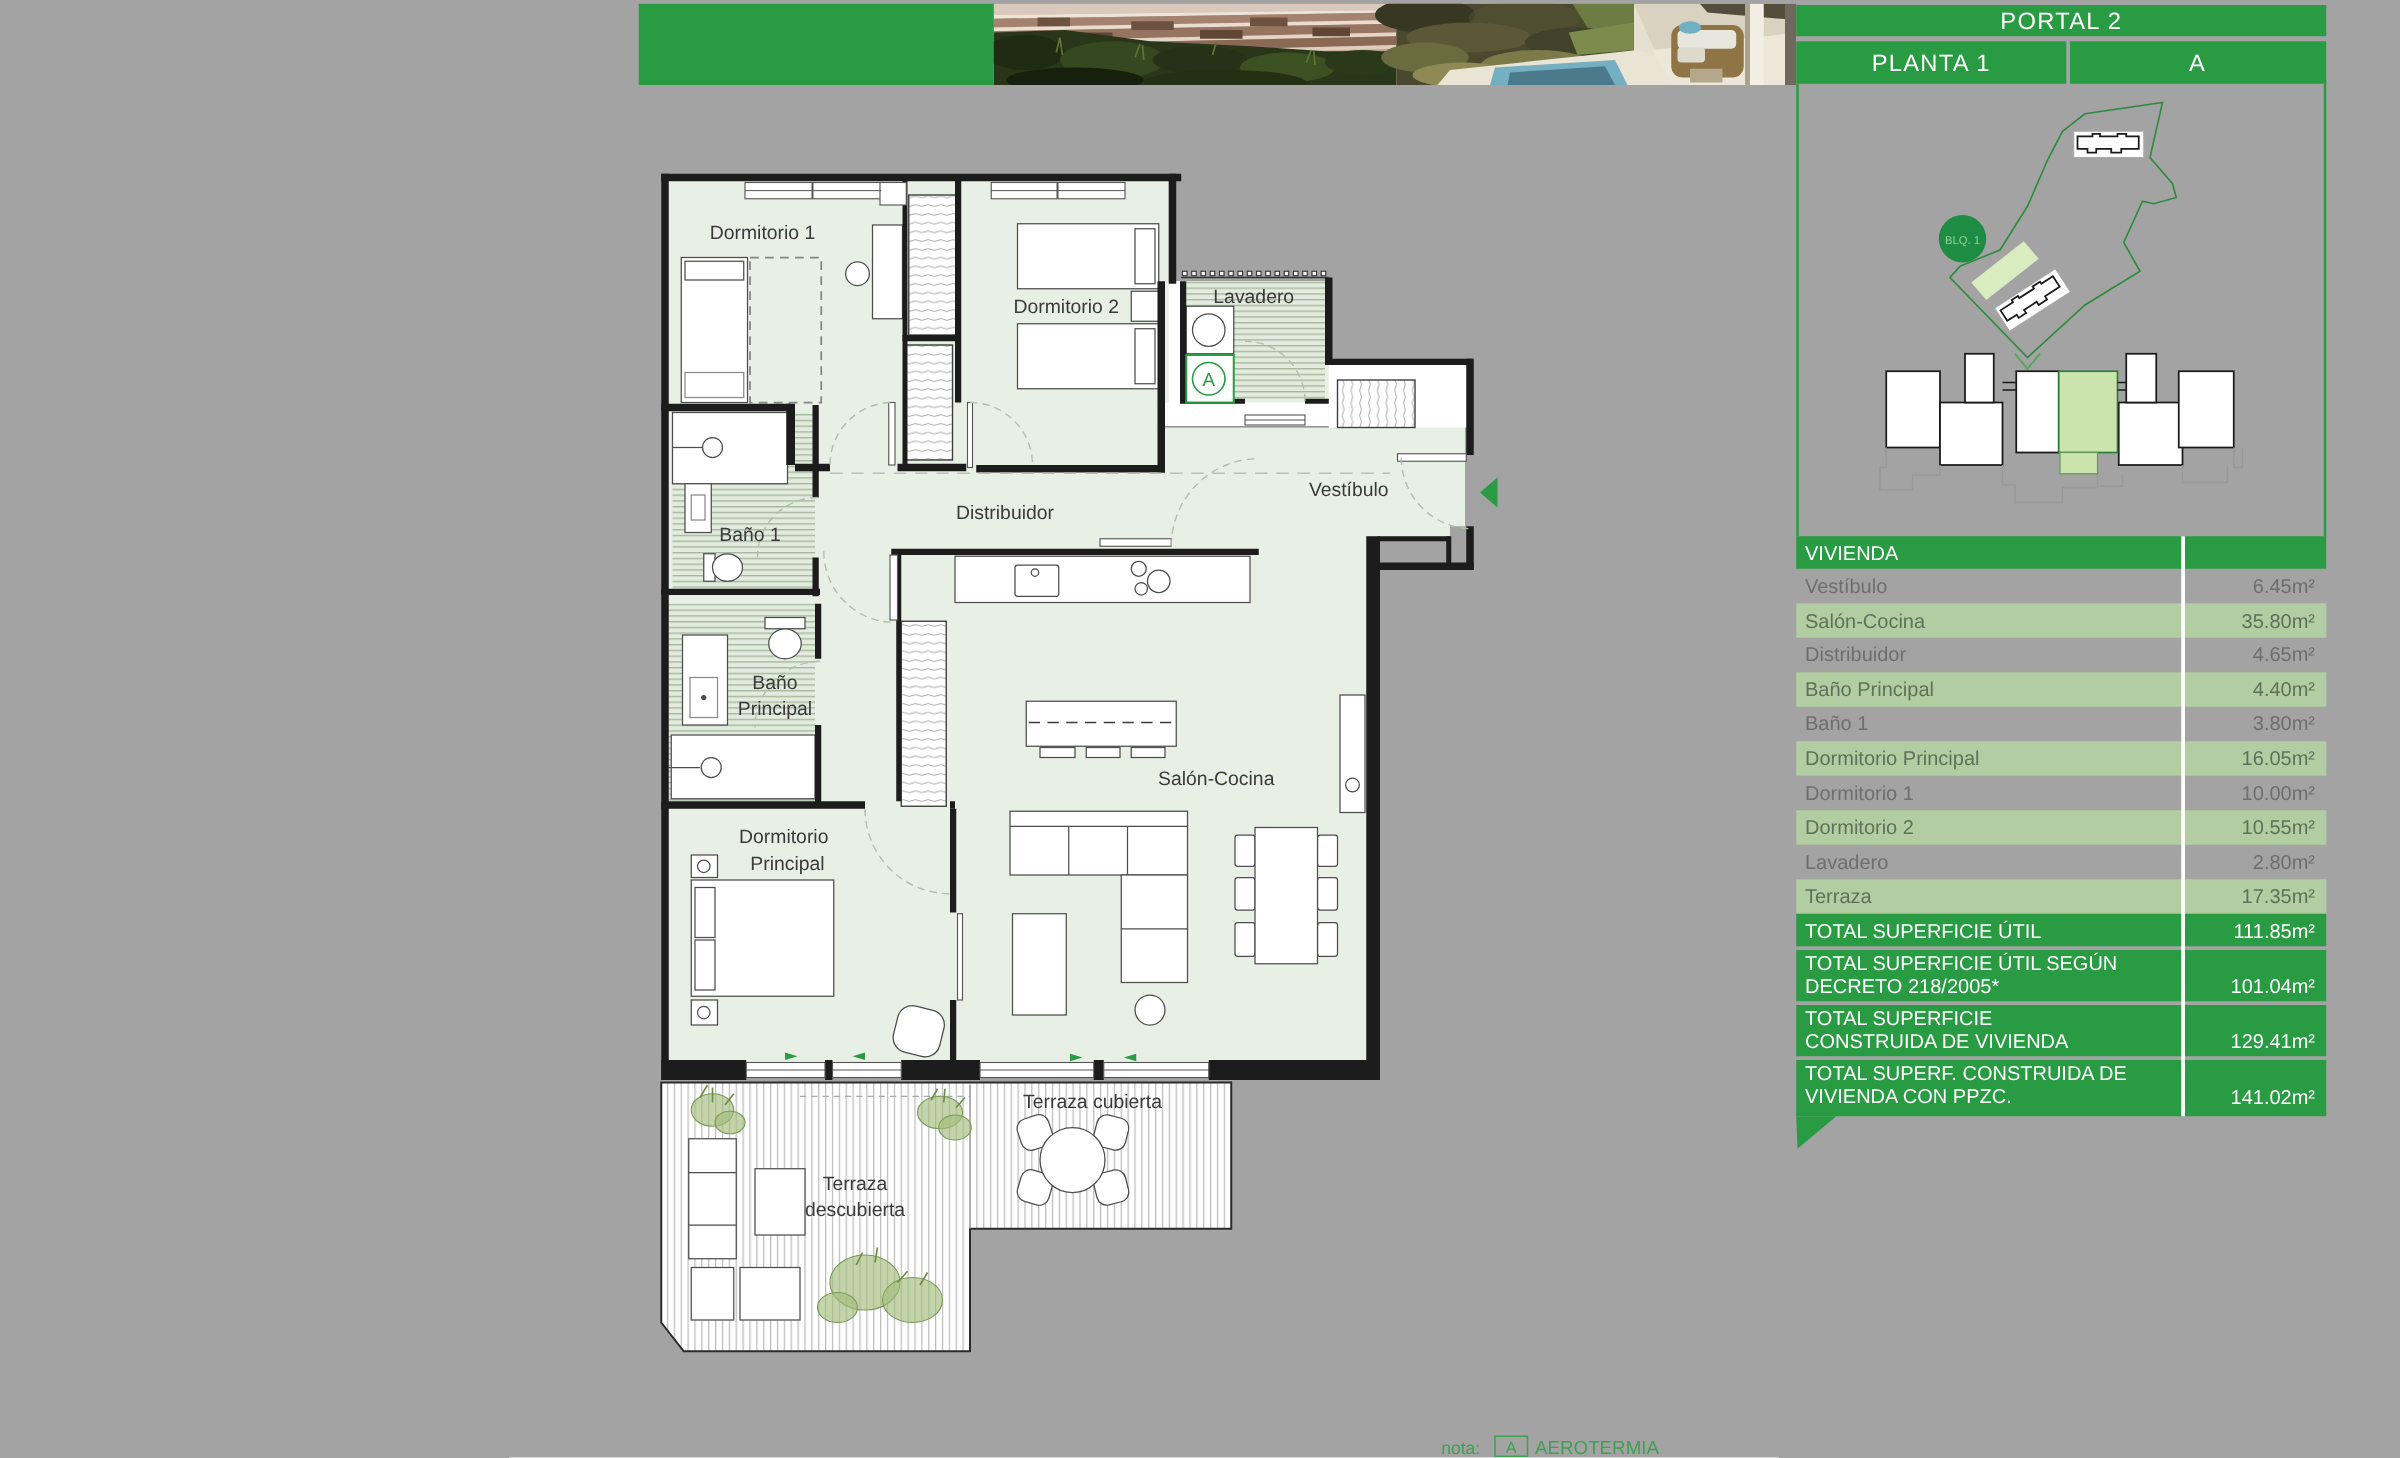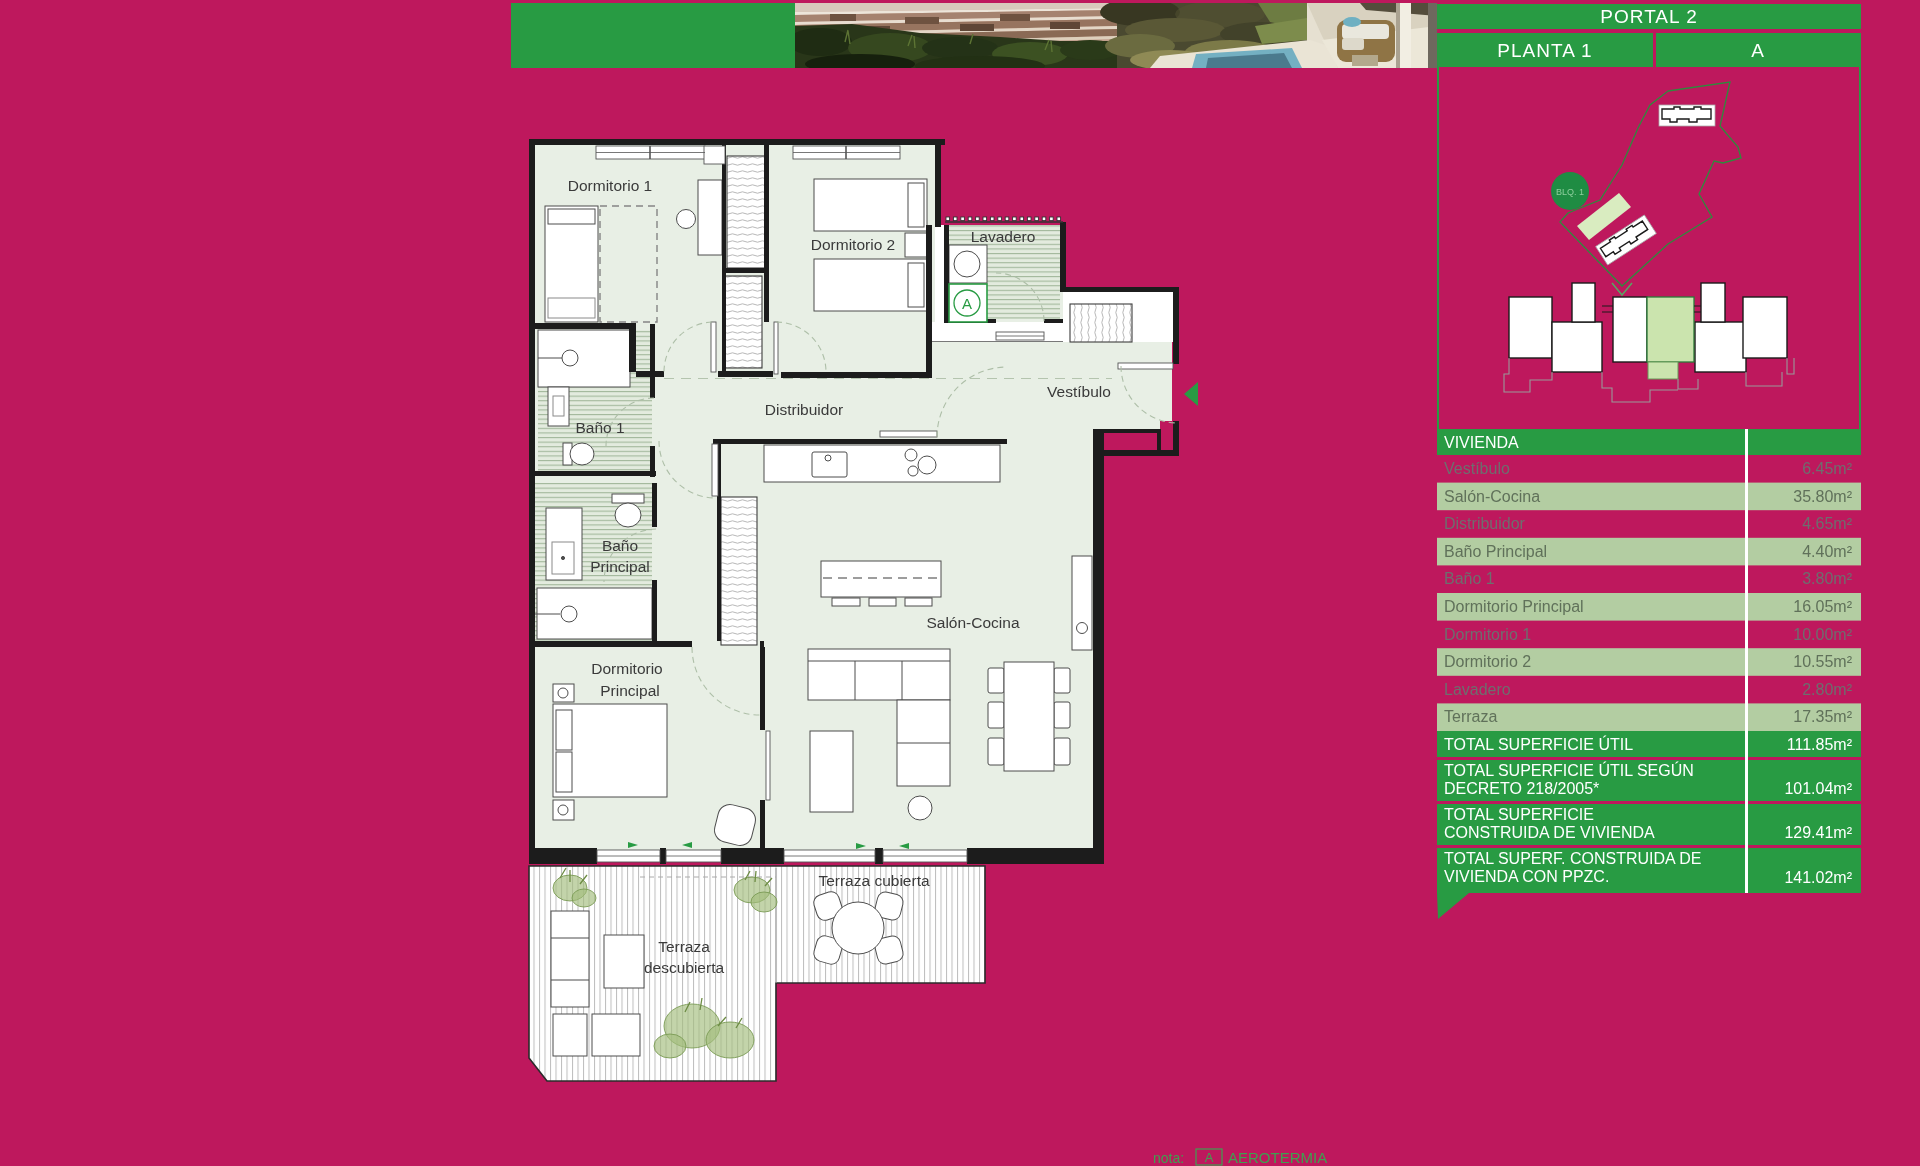--- a/index.html
+++ b/index.html
@@ -1,16 +1,16 @@
 <!DOCTYPE html>
 <html><head>
 <meta charset="utf-8">
 <style>
   html,body{margin:0;padding:0;background:#fff;}
-  .page{position:relative;width:1920px;height:1166px;background:#be185d;overflow:hidden;
+  .page{position:relative;width:1920px;height:1166px;background:#a3a3a3;overflow:hidden;
         font-family:"Liberation Sans",sans-serif;}
   svg text{font-family:"Liberation Sans",sans-serif;}
 </style>
 </head>
 <body>
 <div class="page">
 <svg width="1920" height="1166" viewBox="0 0 1920 1166">
 <defs>
   <pattern id="bath" width="6" height="4.6" patternUnits="userSpaceOnUse">
     <rect width="6" height="4.6" fill="#e3ebde"></rect>

